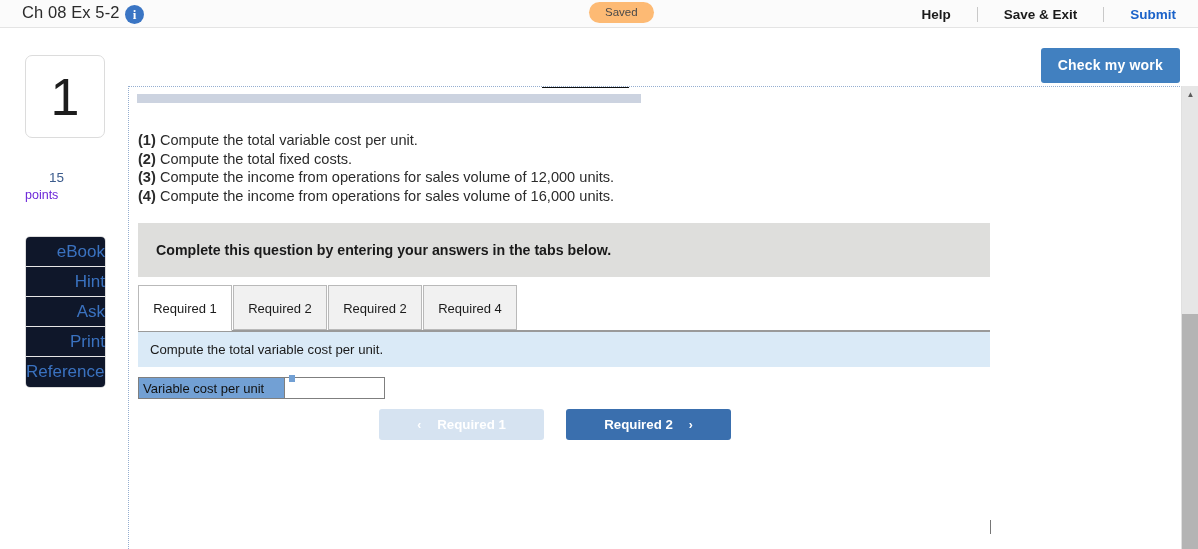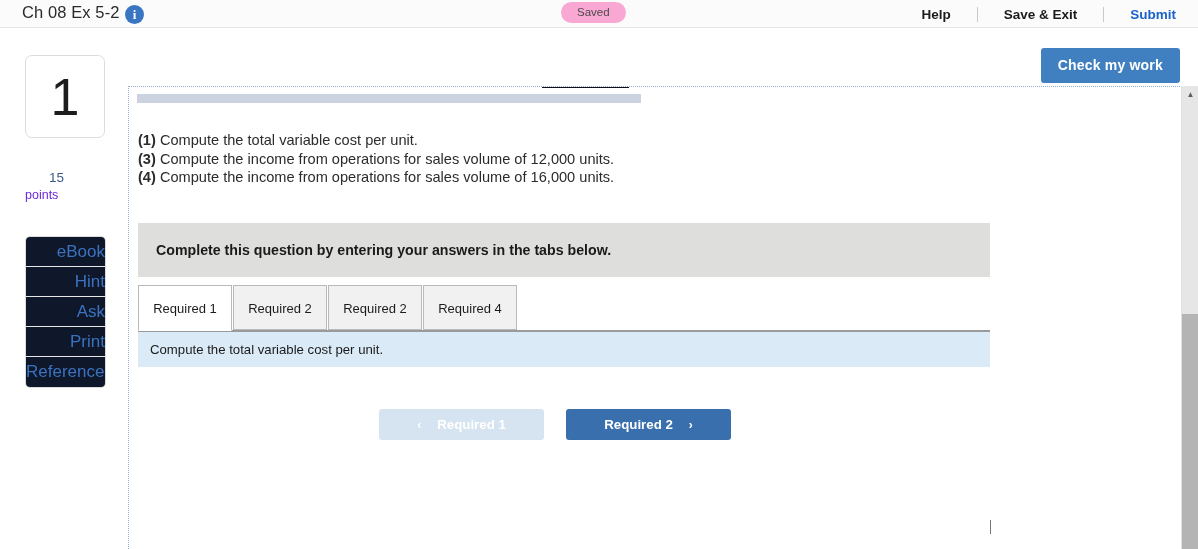--- a/index.html
+++ b/index.html
@@ -29,23 +29,23 @@
   .info-icon {
     position: absolute; left: 125px; top: 5px;
     width: 19px; height: 19px; border-radius: 50%;
     background: #3a75c4;
     color: #ffffff; font-size: 13px; font-weight: bold;
     font-family: "Liberation Serif", serif;
     display: flex; align-items: center; justify-content: center;
     line-height: 1;
   }
   .saved-pill {
-    position: absolute; left: 561px; top: 2px;
+    position: absolute; left: 589px; top: 2px;
     padding: 4px 16px 5px 16px;
-    background: #f9a8d4;
+    background: #fdba74;
     border-radius: 12px;
     font-size: 11.5px; color: #4a4a4a;
   }
   .header-links {
     position: absolute; right: 16px; top: 0; height: 28px;
     display: flex; align-items: center; gap: 12px;
   }
   .header-links a {
     font-size: 13.5px; font-weight: bold; text-decoration: none;
     padding: 0 14px;
@@ -284,20 +284,24 @@
 
   <div class="topline"></div>
   <div class="graybar"></div>
 
   <div class="qlist">
     <div>
       <b>(1)</b>
       <span>Compute the total variable cost per unit.</span>
     </div>
     <div>
+      <b>(2)</b>
+      <span>Compute the total fixed costs.</span>
+    </div>
+    <div>
       <b>(3)</b>
       <span>Compute the income from operations for sales volume of 12,000 units.</span>
     </div>
     <div>
       <b>(4)</b>
       <span>Compute the income from operations for sales volume of 16,000 units.</span>
     </div>
   </div>
 
   <div class="complete-box">
@@ -309,20 +313,27 @@
     <div class="tab" style="left:95px; width:94px;">Required 2</div>
     <div class="tab" style="left:190px;width:94px;">Required 2</div>
     <div class="tab" style="left:285px;width:94px;">Required 4</div>
   </div>
   <div class="tabs-underline"></div>
 
   <div class="prompt-bar">
     <span>Compute the total variable cost per unit.</span>
   </div>
 
+  <div class="answer-row">
+    <div class="answer-label">Variable cost per unit</div>
+    <div style="position:relative;">
+      <input class="answer-input" type="text" placeholder="" style="">
+    </div>
+    <div class="caret-nub"></div>
+  </div>
 
   <div class="nav-btns">
     <button class="nav-btn prev">
       <span class="chev">‹</span>
       <span>Required 1</span>
     </button>
     <button class="nav-btn next">
       <span>Required 2</span>
       <span class="chev">›</span>
     </button>

